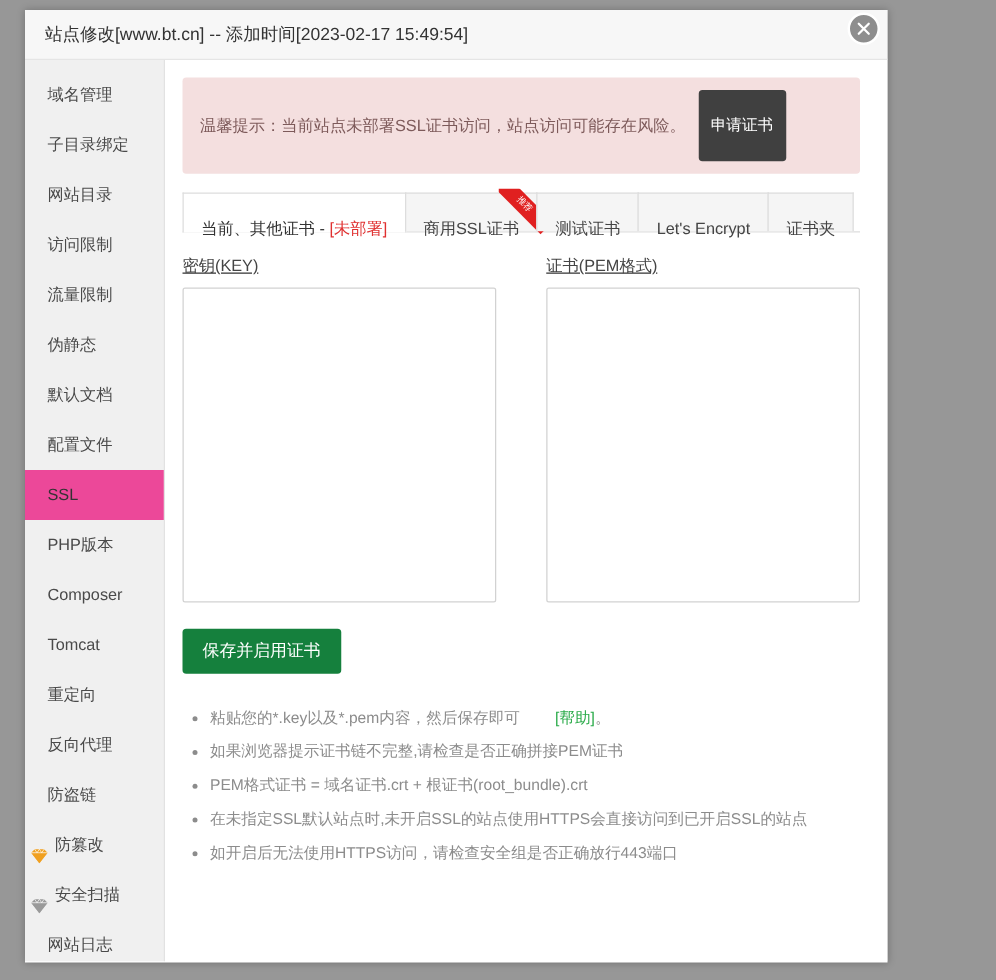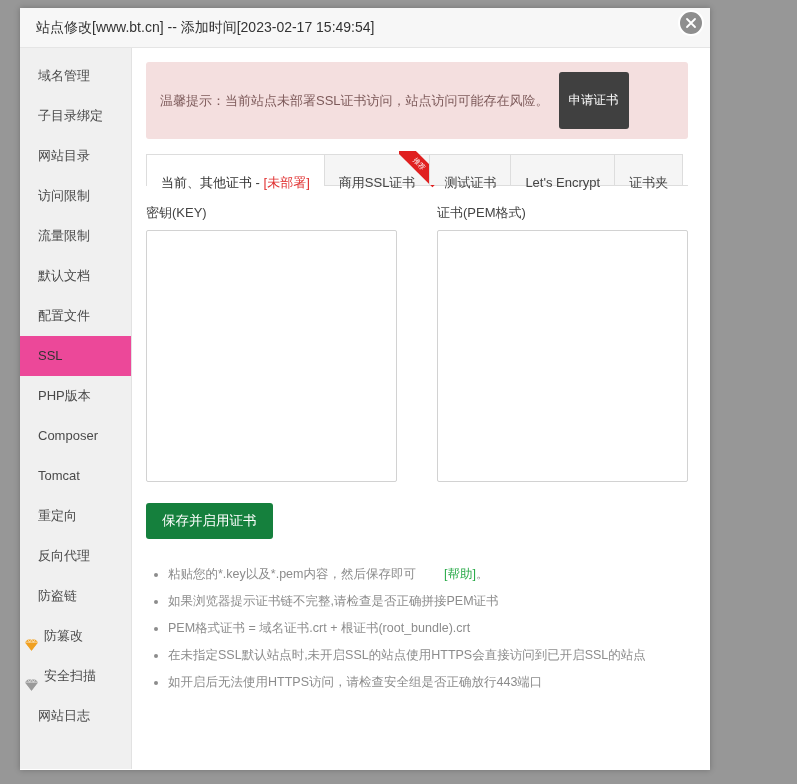--- a/index.html
+++ b/index.html
@@ -200,20 +200,21 @@
     border-left: 9px solid transparent;
     border-right: 9px solid transparent;
     border-top: 10px solid #c41616;
     transform: rotate(45deg);
   }
 
   
   .fields {
     display: flex;
     gap: 40px;
+    text-decoration: underline;
   }
   .field { flex: 1; }
   .field-label {
     font-size: 13px;
     color: #444;
     margin-bottom: 8px;
     display: block;
   }
   .field textarea {
     width: 100%;
@@ -266,20 +267,21 @@
   </div>
 
   <div class="dialog-body">
 
     <div class="sidebar">
         <div class="side-item"><span>域名管理</span></div>
         <div class="side-item"><span>子目录绑定</span></div>
         <div class="side-item"><span>网站目录</span></div>
         <div class="side-item"><span>访问限制</span></div>
         <div class="side-item"><span>流量限制</span></div>
+        <div class="side-item"><span>伪静态</span></div>
         <div class="side-item"><span>默认文档</span></div>
         <div class="side-item"><span>配置文件</span></div>
         <div class="side-item active"><span>SSL</span></div>
         <div class="side-item"><span>PHP版本</span></div>
         <div class="side-item"><span>Composer</span></div>
         <div class="side-item"><span>Tomcat</span></div>
         <div class="side-item"><span>重定向</span></div>
         <div class="side-item"><span>反向代理</span></div>
         <div class="side-item"><span>防盗链</span></div>
         <div class="side-item has-gem"><span class="gem"><svg width="15" height="15" viewBox="0 0 16 16">

